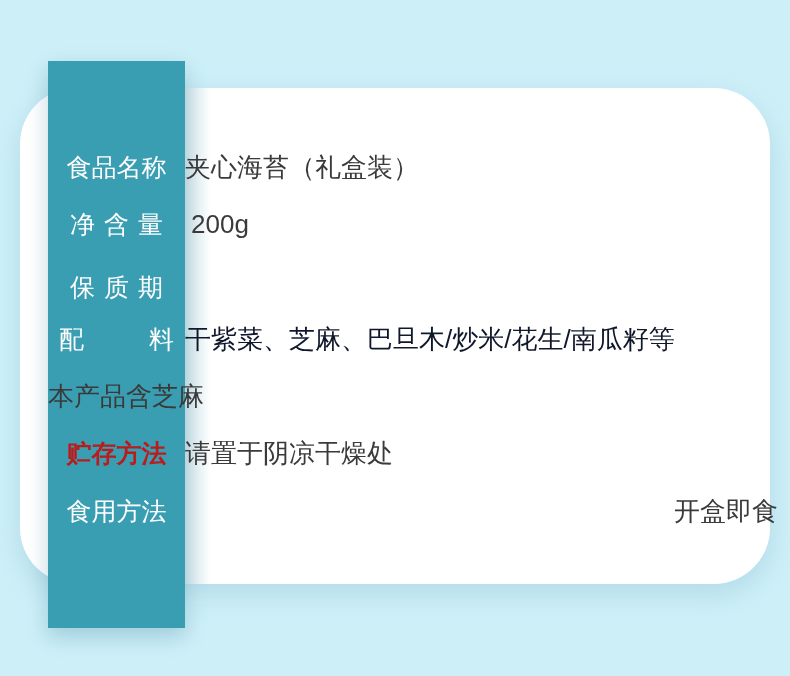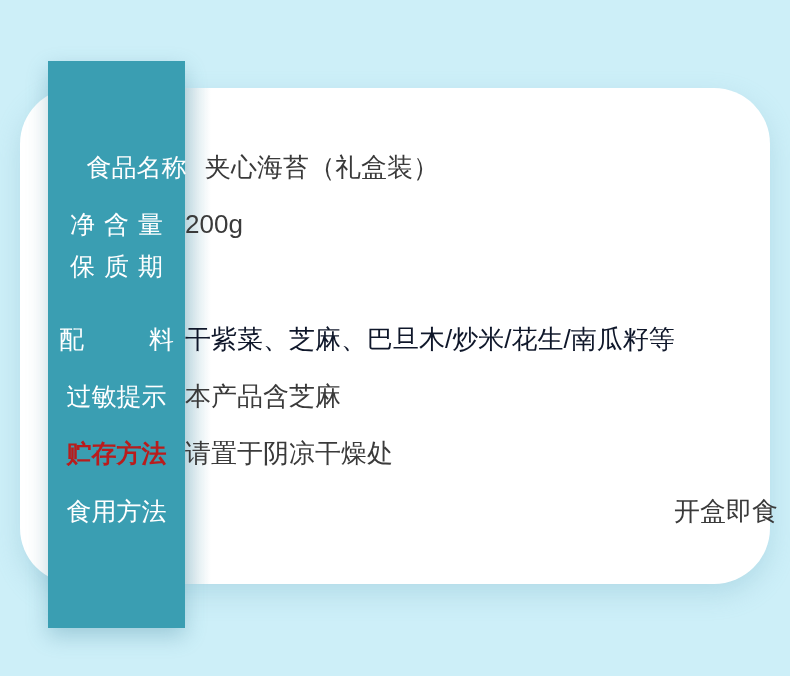--- a/index.html
+++ b/index.html
@@ -102,40 +102,40 @@
   .spec-value {
     flex: 1 1 auto;
     color: #3a3a3a;
     font-size: 26px;
     line-height: 44px;
     white-space: nowrap;
   }
 
   
   #row-0 { top: 145px; }
-  #row-1 { top: 202px; }
-  #row-2 { top: 244px; }
+  #row-1 { top: 202px; gap: 6px; }
+  #row-2 { top: 265px; }
   #row-3 { top: 317px; }
   #row-4 { top: 374px; }
   #row-5 { top: 431px; }
   #row-6 { top: 489px; }
 </style>
 </head>
 <body style="background: rgb(205, 239, 248);">
 
 <div id="spec-stage" style="background: rgb(205, 239, 248);">
 
   <div id="spec-card" style="background: rgb(255, 255, 255);"></div>
   <div id="band-shadow"></div>
   <div id="label-band" style="background: rgb(58, 158, 178);"></div>
 
   <div id="spec-rows">
 
     <div class="spec-row" id="row-0">
-      <div class="spec-label" style="color: rgb(255, 255, 255); padding-left: 20px;">食品名称</div>
+      <div class="spec-label" style="color: rgb(255, 255, 255);">食品名称</div>
       <div class="spec-value" style="color: rgb(58, 58, 58);">夹心海苔（礼盒装）</div>
     </div>
 
     <div class="spec-row" id="row-1">
       <div class="spec-label sp-3" style="color: rgb(255, 255, 255);">净含量</div>
       <div class="spec-value" style="color: rgb(58, 58, 58);">200g</div>
     </div>
 
     <div class="spec-row" id="row-2">
       <div class="spec-label sp-3" style="color: rgb(255, 255, 255);">保质期</div>
@@ -143,21 +143,20 @@
 
     <div class="spec-row" id="row-3">
       <div class="spec-label sp-2" style="color: rgb(255, 255, 255);">
         <span>配</span>
         <span>料</span>
       </div>
       <div class="spec-value" style="color: #0f172a;">干紫菜、芝麻、巴旦木/炒米/花生/南瓜籽等</div>
     </div>
 
     <div class="spec-row" id="row-4">
-      <div class="spec-label" style="color: rgb(255, 255, 255);">过敏提示</div>
       <div class="spec-value" style="color: rgb(58, 58, 58);">本产品含芝麻</div>
     </div>
 
     <div class="spec-row" id="row-5">
       <div class="spec-label" style="color: #b91c1c; font-weight: bold;">贮存方法</div>
       <div class="spec-value" style="color: rgb(58, 58, 58);">请置于阴凉干燥处</div>
     </div>
 
     <div class="spec-row" id="row-6">
       <div class="spec-label" style="color: rgb(255, 255, 255);">食用方法</div>

